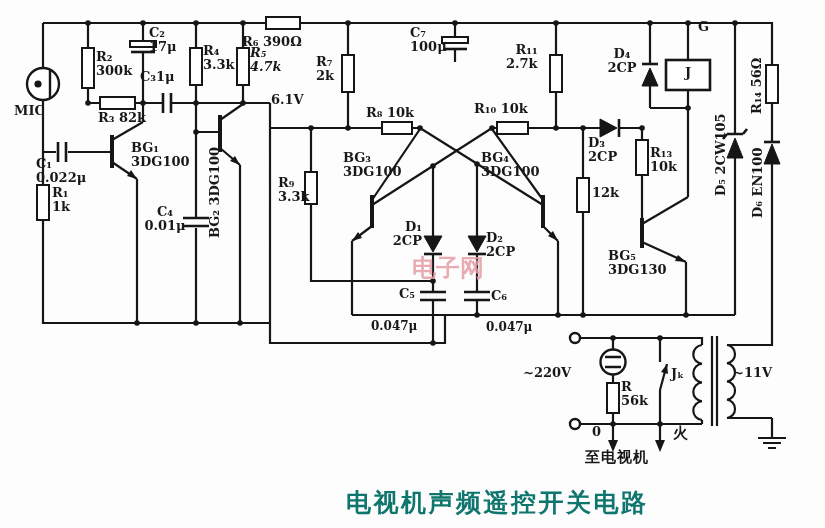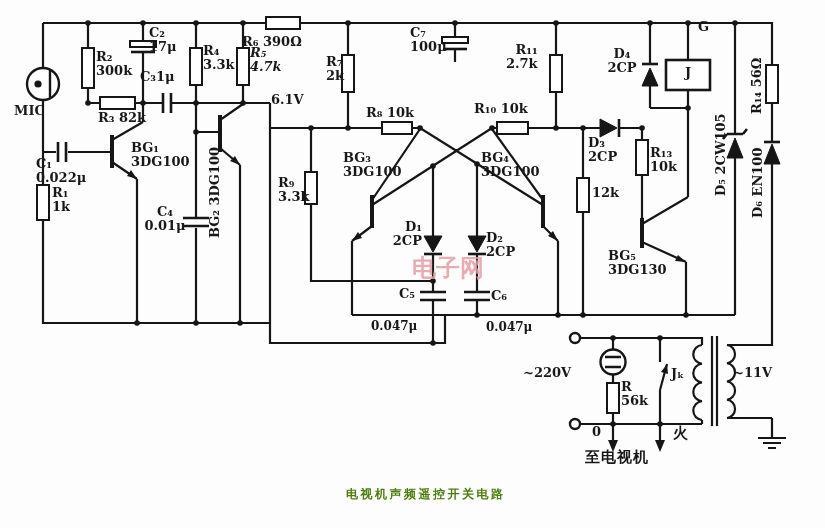--- a/index.html
+++ b/index.html
@@ -5,22 +5,22 @@
   html,body{margin:0;padding:0;background:#ffffff;}
   #stage{position:relative;width:825px;height:528px;background:#fdfdfd;overflow:hidden;
          font-family:"DejaVu Serif","Liberation Serif",serif;}
   #stage svg{position:absolute;left:0;top:0;}
   .lbl{position:absolute;color:#181818;font-size:13px;font-weight:bold;line-height:1.08;
        white-space:pre-line;letter-spacing:0px;}
   .rot{position:absolute;color:#181818;font-size:13px;font-weight:bold;white-space:nowrap;
        transform:rotate(-90deg);transform-origin:left top;}
   .small{font-size:12px;}
   .cjk{font-size:15px;letter-spacing:1px;}
-  #figure-title{position:absolute;left:346px;top:486px;font-size:12px;font-weight:bold;
-       letter-spacing:2.5px;color:#4d7c0f;}
+  #figure-title{position:absolute;left:346px;top:486px;font-size:25px;font-weight:bold;
+       letter-spacing:2.5px;color:#0f766e;}
   .wm{position:absolute;color:#e59fa5;opacity:.85;z-index:5;}
   #wm-brand{left:345px;top:241px;font-size:46px;font-weight:bold;font-family:"DejaVu Sans","Liberation Sans",sans-serif;letter-spacing:-1px;}
   #wm-cn{left:412px;top:252px;font-size:24px;font-weight:bold;}
   #wm-com{left:402px;top:259px;font-size:30px;font-weight:bold;font-style:italic;font-family:"DejaVu Sans","Liberation Sans",sans-serif;}
 </style>
 </head>
 <body>
 
 <div id="stage">
 
@@ -231,21 +231,21 @@
 <div class="lbl" style="left:52px;top:186px;">R₁
 1k</div>
 <div class="lbl" style="left:96px;top:50px;">R₂
 300k</div>
 <div class="lbl" style="left:98px;top:111px;">R₃ 82k</div>
 <div class="lbl" style="left:203px;top:44px;">R₄
 3.3k</div>
 <div class="lbl" style="left:250px;top:46px;font-style:italic;">R₅
 4.7k</div>
 <div class="lbl" style="left:242px;top:35px;">R₆  390Ω</div>
-<div class="lbl" style="left:326px;top:55px;">R₇
+<div class="lbl" style="left:316px;top:55px;">R₇
 2k</div>
 <div class="lbl" style="left:366px;top:106px;">R₈ 10k</div>
 <div class="lbl" style="left:278px;top:176px;">R₉
 3.3k</div>
 <div class="lbl" style="left:474px;top:102px;">R₁₀ 10k</div>
 <div class="lbl" style="left:506px;top:43px;text-align:right;">R₁₁
 2.7k</div>
 <div class="lbl" style="left:592px;top:186px;">12k</div>
 <div class="lbl" style="left:650px;top:146px;">R₁₃
 10k</div>

